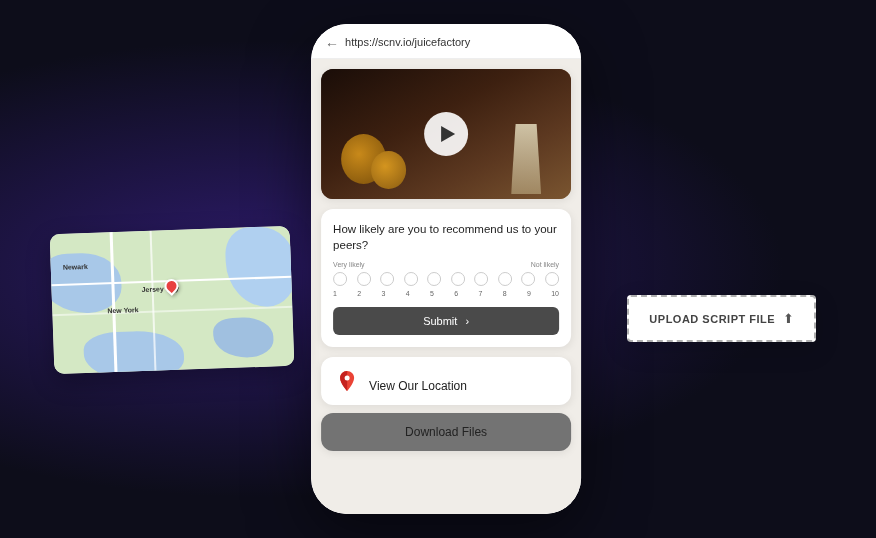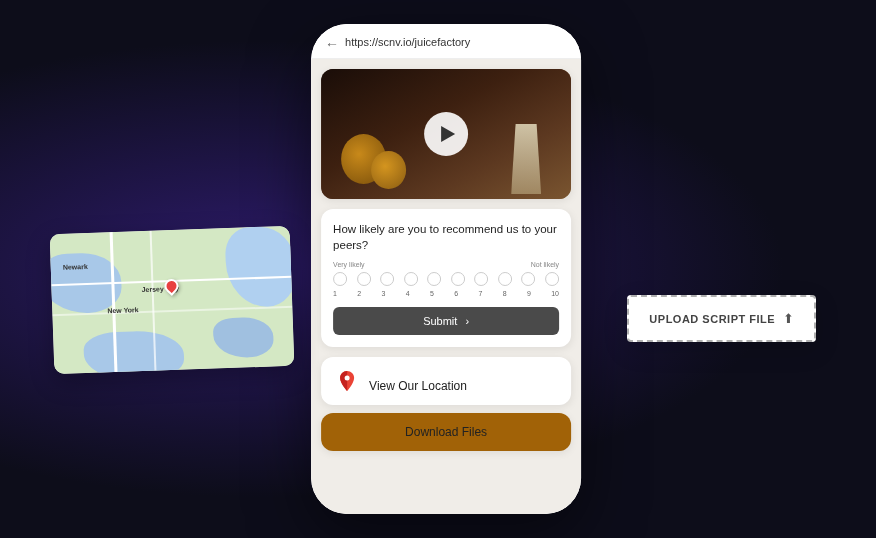--- a/index.html
+++ b/index.html
@@ -227,21 +227,21 @@
     }
 
     .location-text {
       font-size: 12px;
       font-weight: 500;
       color: #222;
     }
 
     
     .download-card {
-      background: #a16207;
+      background: #737373;
       margin: 0 10px 8px;
       border-radius: 12px;
       padding: 12px 2px;
       box-shadow: 0 2px 8px rgba(0,0,0,0.08);
       text-align: center;
       font-size: 12px;
       font-weight: 500;
       color: #222;
     }
 

